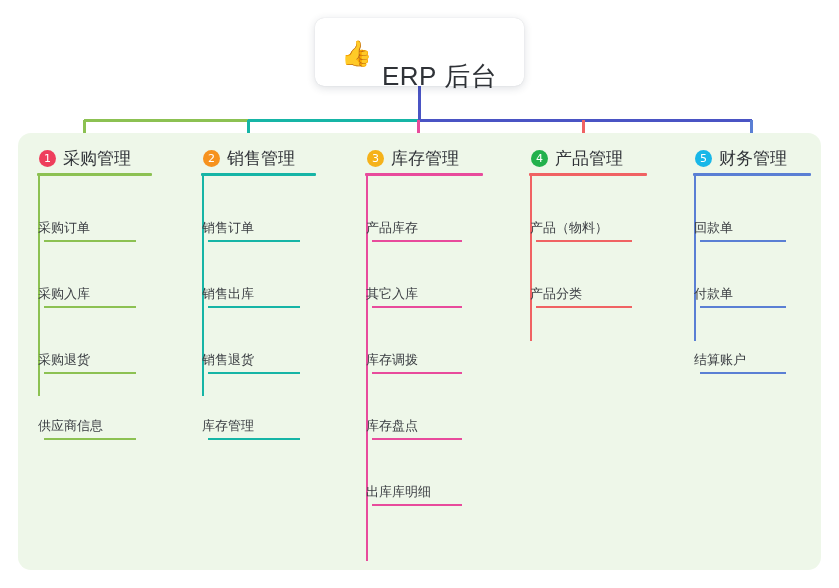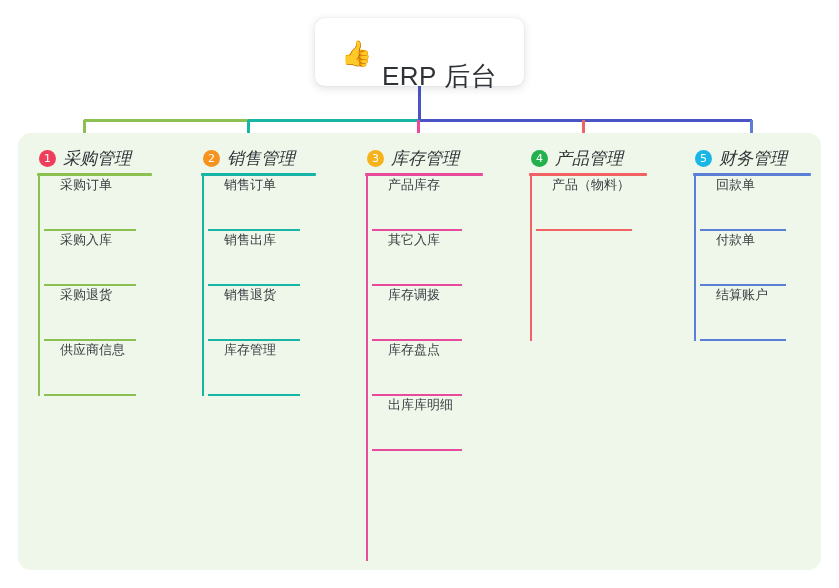--- a/index.html
+++ b/index.html
@@ -99,21 +99,20 @@
     font-size: 11px;
     line-height: 17px;
     text-align: center;
     font-family: "DejaVu Sans", sans-serif;
     flex: 0 0 auto;
   }
   .col-title {
     font-size: 17px;
     color: #2f3237;
     white-space: nowrap;
-    font-style: italic;
   }
   .col-rule {
     height: 3px;
     width: 115px;
     margin-left: 5px;
     border-radius: 1px;
   }
   .col-2 .col-rule { width: 118px; }
   .col-3 .col-rule { width: 118px; }
   .col-4 .col-rule { width: 118px; }
@@ -125,24 +124,24 @@
   }
   .spine {
     position: absolute;
     left: 6px;
     top: 0;
     width: 2px;
     background: #8cc152;
   }
   .item {
     position: relative;
-    height: 55px;
+    height: 66px;
     box-sizing: border-box;
-    padding-left: 22px;
     display: flex;
+    align-items: flex-end;
   }
   .item-label {
     font-size: 13px;
     color: #3a3d42;
     white-space: nowrap;
     padding-bottom: 5px;
   }
   .item-rule {
     position: absolute;
     left: 6px;
@@ -269,20 +268,24 @@
           <span class="badge" style="background: rgb(34, 177, 76);">4</span>
           <span class="col-title">产品管理</span>
         </div>
         <div class="col-rule" style="background: rgb(240, 98, 99);"></div>
         <div class="items">
           <div class="spine" style="background: rgb(240, 98, 99); height: 165px;"></div>
           <div class="item">
             <span class="item-label">产品（物料）</span>
             <div class="item-rule" style="background: rgb(240, 98, 99);"></div>
           </div>
+          <div class="item">
+            <span class="item-label">产品分类</span>
+            <div class="item-rule" style="background: rgb(240, 98, 99);"></div>
+          </div>
         </div>
       </div>
       <div class="column col-4">
         <div class="col-head">
           <span class="badge" style="background: rgb(24, 183, 232);">5</span>
           <span class="col-title">财务管理</span>
         </div>
         <div class="col-rule" style="background: rgb(90, 127, 212);"></div>
         <div class="items">
           <div class="spine" style="background: rgb(90, 127, 212); height: 165px;"></div>

